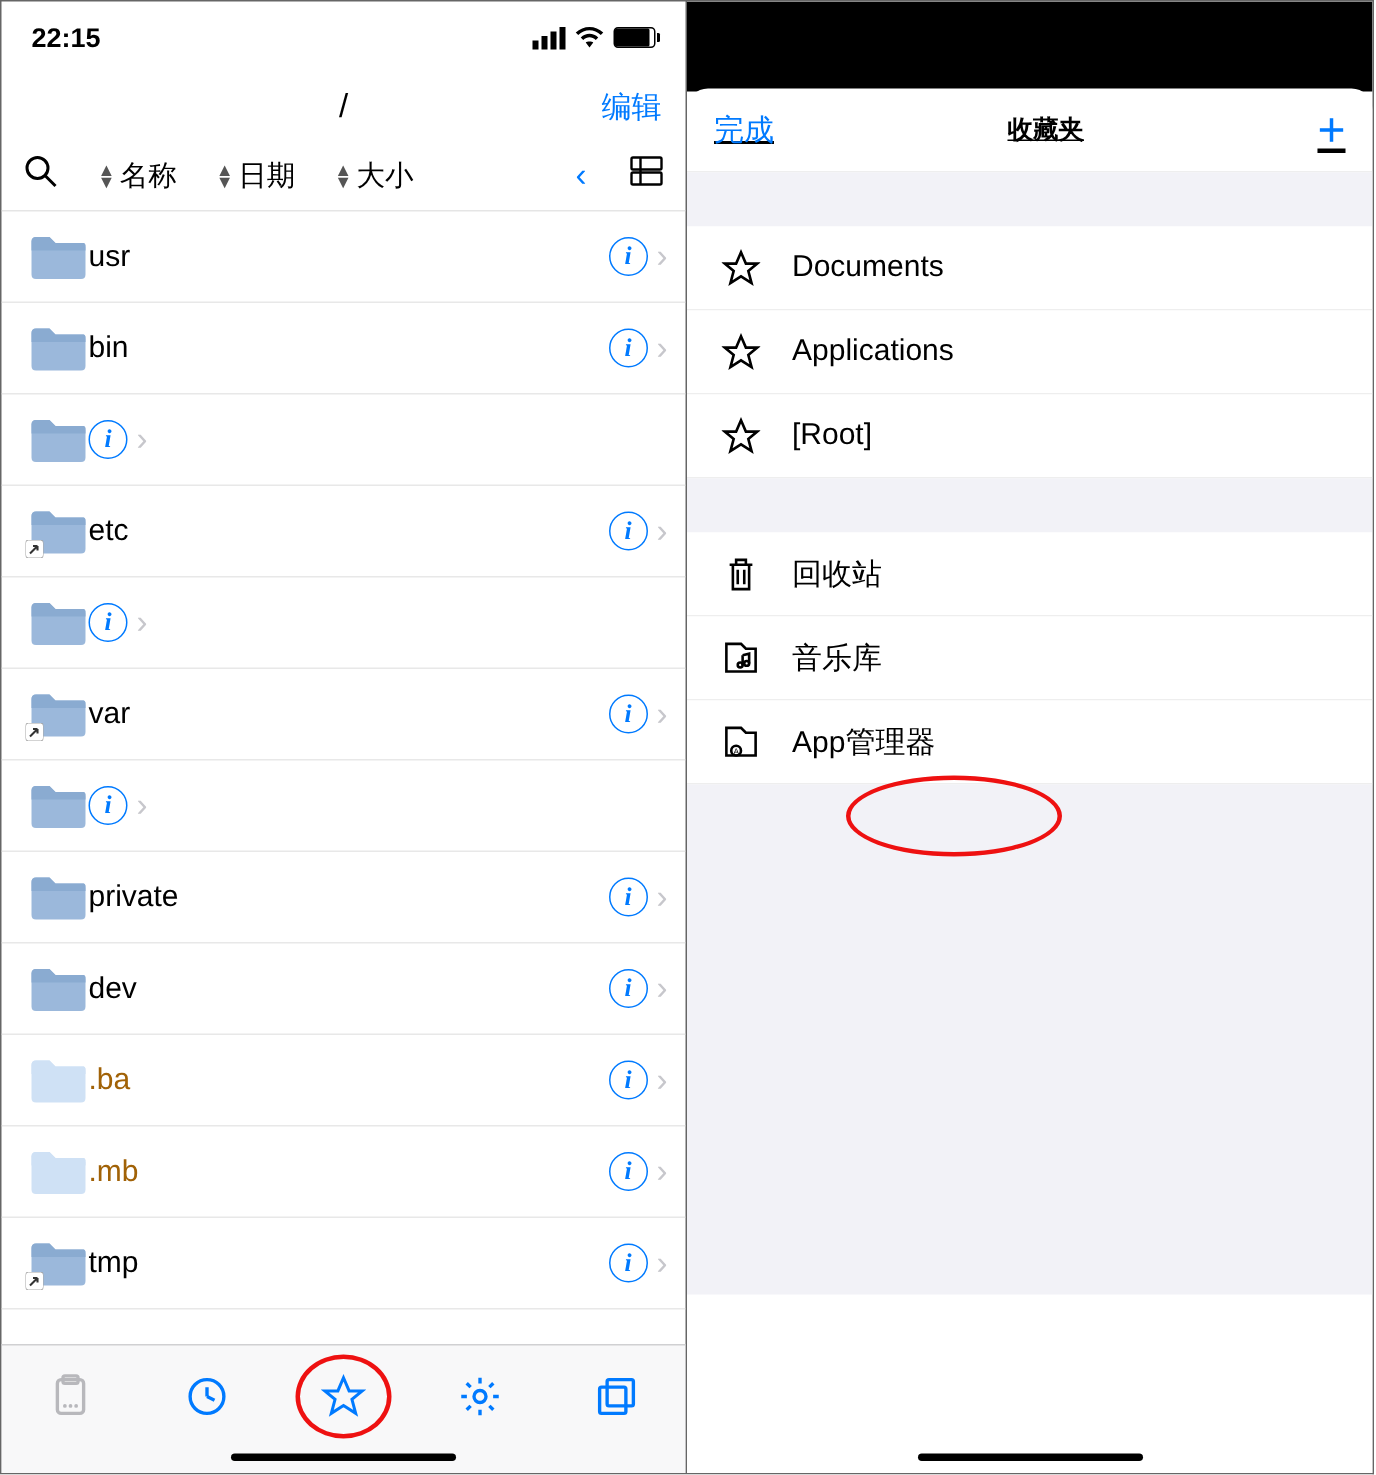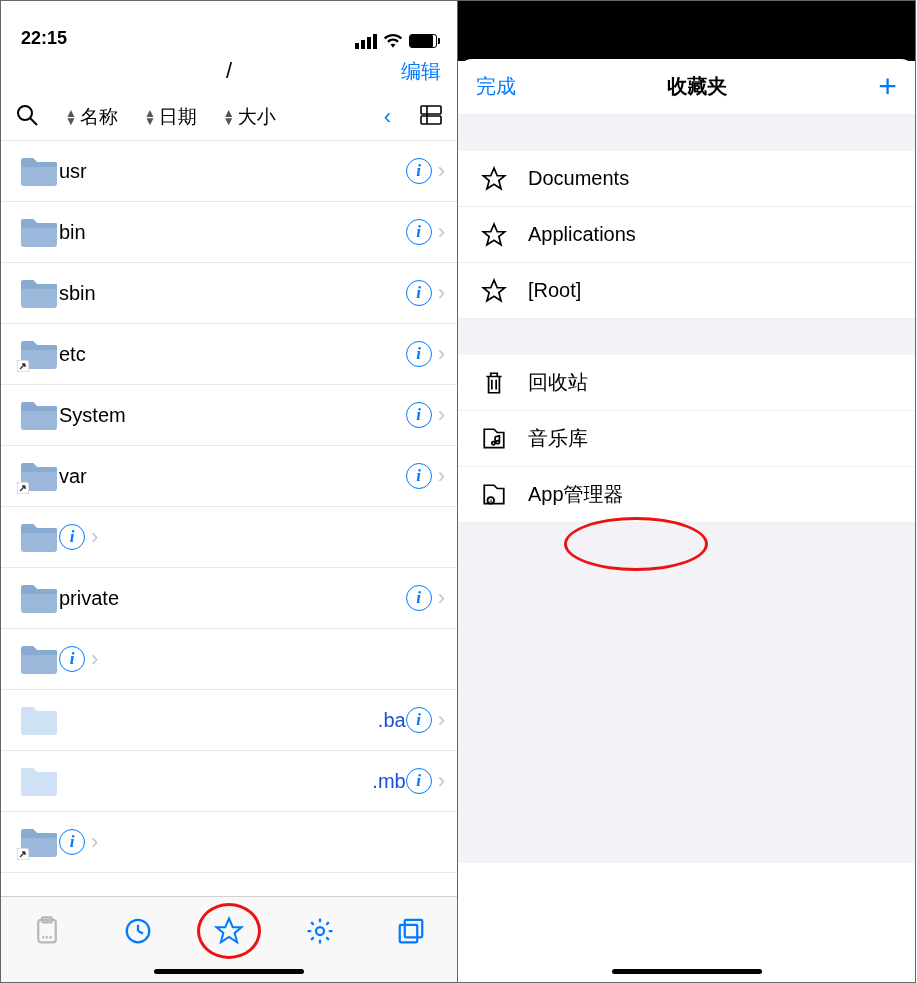--- a/index.html
+++ b/index.html
@@ -1,21 +1,21 @@
 <!DOCTYPE html>
 <html><head>
 <meta charset="utf-8">
 <style>
 * { box-sizing: border-box; margin: 0; padding: 0; font-family: -apple-system, "Helvetica Neue", Arial, sans-serif; }
 body { background: #fff; width: 917px; height: 983px; display: flex; }
 .phone { width: 458px; height: 983px; border: 1px solid #666; background: #fff; position: relative; overflow: hidden; }
 .phone + .phone { border-left: none; }
 
 
-.statusbar { height: 48px; display: flex; align-items: flex-end; padding: 0 20px; font-size: 18px; font-weight: 600; }
+.statusbar { height: 48px; display: flex; align-items: center; padding: 0 20px; font-size: 18px; font-weight: 600; }
 .sb-time { flex: 1; }
 .sb-icons { display: flex; align-items: center; gap: 6px; }
 .sig-dots { display: flex; gap: 2px; align-items: flex-end; }
 .sig-dots span { display:block; width:4px; background:#000; }
 .sig-dots span:nth-child(1){height:6px;} .sig-dots span:nth-child(2){height:9px;}
 .sig-dots span:nth-child(3){height:12px;} .sig-dots span:nth-child(4){height:15px;}
 .battery { width:28px; height:14px; border:1.5px solid #000; border-radius:3px; position:relative; }
 .battery::after { content:""; position:absolute; right:-4px; top:3px; width:2.5px; height:6px; background:#000; border-radius:0 1px 1px 0; }
 .battery i { display:block; height:100%; width:90%; background:#000; border-radius:1px; }
 
@@ -30,37 +30,37 @@
 .sortbar .spacer { flex:1; }
 .sortbar .chev { color:#007aff; font-size:22px; padding-right:2px; }
 .sortbar .gridicon svg { width:24px; height:24px; stroke:#000; }
 
 .filelist { }
 .row { height: 61px; display:flex; align-items:center; padding: 0 12px 0 18px; border-bottom:1px solid #e8e8e8; gap:0; }
 .row .ficon { width:40px; height:32px; position:relative; }
 .row .ficon .folder { width:100%; height:100%; }
 .row .ficon .alias { position:absolute; left:-2px; bottom:-2px; width:12px; height:12px; }
 .row .fname { flex:1; font-size:20px; color:#000; }
-.row.dim .fname { color:#1d4ed8;text-align:right; }
+.row.dim .fname { color:#a16207; }
 .row.dim .ficon .folder path { fill:#cfe1f5; }
 .row .info { width:26px; height:26px; border:1.8px solid #007aff; border-radius:50%; display:flex; align-items:center; justify-content:center; color:#007aff; font-family:Georgia, serif; font-style:italic; font-size:17px; font-weight:600; }
 .row .chev { color:#c7c7cc; font-size:22px; padding-left:6px; }
 
 .bottombar { position:absolute; bottom:0; left:0; right:0; height:86px; background:#f8f8f9; border-top:1px solid #d0d0d2; display:flex; align-items:flex-start; justify-content:space-around; padding-top:14px; }
 .bottombar .tb { width:40px; height:40px; display:flex; align-items:center; justify-content:center; position:relative; }
 .bottombar svg { width:30px; height:30px; }
 .homebar { position:absolute; bottom:8px; left:50%; transform:translateX(-50%); width:150px; height:5px; background:#000; border-radius:3px; }
 .ellipse-fav { position:absolute; width:64px; height:56px; border:3px solid #e11; border-radius:50%; }
 
 
 .rp-top { height:60px; background:#000; }
 .rp-sheet { position:absolute; top:58px; left:0; right:0; bottom:0; background:#fff; border-radius:14px 14px 0 0; overflow:hidden; }
-.rp-nav { height:56px; display:flex; align-items:center; padding:0 18px; border-bottom:1px solid #eee; }
+.rp-nav { height:56px; display:flex; align-items:center; padding:0 18px; border-bottom:1px solid #eee;text-decoration:underline; }
 .rp-nav .done { color:#007aff; font-size:20px; }
-.rp-nav .title { flex:1; text-align:center; font-size:20px; font-weight:600; }
+.rp-nav .title { flex:1; text-align:center; font-size:17px; font-weight:600; }
 .rp-nav .plus { color:#007aff; font-size:32px; font-weight:300; }
 .rp-gap { height:36px; background:#f2f2f7; }
 .rp-row { height:56px; display:flex; align-items:center; padding:0 22px; gap:20px; border-bottom:1px solid #eee; background:#fff;text-align:right; }
 .rp-row .ic { width:28px; height:28px; display:flex; align-items:center; justify-content:center; }
 .rp-row .ic svg { width:26px; height:26px; }
 .rp-row .lbl { font-size:20px; color:#000; }
 .rp-rest { background:#f2f2f7; height:340px; }
 .ellipse-app { position:absolute; width:144px; height:54px; border:3px solid #e11; border-radius:50%; left:106px; top:458px; }
 </style>
 </head>
@@ -147,42 +147,40 @@
           </svg></span>
         <span class="fname">bin</span>
         <span class="info">i</span>
         <span class="chev">›</span>
       </div>
       <div class="row">
         <span class="ficon"><svg class="folder" viewBox="0 0 40 32">
             <path d="M2 6 C2 4 3 3 5 3 L14 3 L18 7 L36 7 C38 7 38 8 38 10 L38 28 C38 30 37 31 35 31 L5 31 C3 31 2 30 2 28 Z" fill="#9bb8db"></path>
             <path d="M2 12 L38 12 L38 10 C38 8 38 7 36 7 L18 7 L14 3 L5 3 C3 3 2 4 2 6 Z" fill="#8aabd1"></path>
           </svg></span>
-        <span class="fname">sbin</span>
         <span class="info">i</span>
         <span class="chev">›</span>
       </div>
       <div class="row">
         <span class="ficon"><svg class="folder" viewBox="0 0 40 32">
             <path d="M2 6 C2 4 3 3 5 3 L14 3 L18 7 L36 7 C38 7 38 8 38 10 L38 28 C38 30 37 31 35 31 L5 31 C3 31 2 30 2 28 Z" fill="#9bb8db"></path>
             <path d="M2 12 L38 12 L38 10 C38 8 38 7 36 7 L18 7 L14 3 L5 3 C3 3 2 4 2 6 Z" fill="#8aabd1"></path>
           </svg><svg class="alias" viewBox="0 0 12 12">
             <rect width="12" height="12" rx="2" fill="#fff" stroke="#888" stroke-width="0.5"></rect>
             <path d="M3 9 L8 4 M8 4 L5 4 M8 4 L8 7" stroke="#333" stroke-width="1.4" fill="none"></path>
           </svg></span>
         <span class="fname">etc</span>
         <span class="info">i</span>
         <span class="chev">›</span>
       </div>
       <div class="row">
         <span class="ficon"><svg class="folder" viewBox="0 0 40 32">
             <path d="M2 6 C2 4 3 3 5 3 L14 3 L18 7 L36 7 C38 7 38 8 38 10 L38 28 C38 30 37 31 35 31 L5 31 C3 31 2 30 2 28 Z" fill="#9bb8db"></path>
             <path d="M2 12 L38 12 L38 10 C38 8 38 7 36 7 L18 7 L14 3 L5 3 C3 3 2 4 2 6 Z" fill="#8aabd1"></path>
           </svg></span>
-        <span class="fname">System</span>
         <span class="info">i</span>
         <span class="chev">›</span>
       </div>
       <div class="row">
         <span class="ficon"><svg class="folder" viewBox="0 0 40 32">
             <path d="M2 6 C2 4 3 3 5 3 L14 3 L18 7 L36 7 C38 7 38 8 38 10 L38 28 C38 30 37 31 35 31 L5 31 C3 31 2 30 2 28 Z" fill="#9bb8db"></path>
             <path d="M2 12 L38 12 L38 10 C38 8 38 7 36 7 L18 7 L14 3 L5 3 C3 3 2 4 2 6 Z" fill="#8aabd1"></path>
           </svg><svg class="alias" viewBox="0 0 12 12">
             <rect width="12" height="12" rx="2" fill="#fff" stroke="#888" stroke-width="0.5"></rect>
             <path d="M3 9 L8 4 M8 4 L5 4 M8 4 L8 7" stroke="#333" stroke-width="1.4" fill="none"></path>
@@ -206,20 +204,21 @@
           </svg></span>
         <span class="fname">private</span>
         <span class="info">i</span>
         <span class="chev">›</span>
       </div>
       <div class="row">
         <span class="ficon"><svg class="folder" viewBox="0 0 40 32">
             <path d="M2 6 C2 4 3 3 5 3 L14 3 L18 7 L36 7 C38 7 38 8 38 10 L38 28 C38 30 37 31 35 31 L5 31 C3 31 2 30 2 28 Z" fill="#9bb8db"></path>
             <path d="M2 12 L38 12 L38 10 C38 8 38 7 36 7 L18 7 L14 3 L5 3 C3 3 2 4 2 6 Z" fill="#8aabd1"></path>
           </svg></span>
+        <span class="fname">dev</span>
         <span class="info">i</span>
         <span class="chev">›</span>
       </div>
       <div class="row dim">
         <span class="ficon"><svg class="folder" viewBox="0 0 40 32">
             <path d="M2 6 C2 4 3 3 5 3 L14 3 L18 7 L36 7 C38 7 38 8 38 10 L38 28 C38 30 37 31 35 31 L5 31 C3 31 2 30 2 28 Z" fill="#9bb8db"></path>
             <path d="M2 12 L38 12 L38 10 C38 8 38 7 36 7 L18 7 L14 3 L5 3 C3 3 2 4 2 6 Z" fill="#8aabd1"></path>
           </svg></span>
         <span class="fname">.ba</span>
         <span class="info">i</span>
@@ -235,20 +234,21 @@
         <span class="chev">›</span>
       </div>
       <div class="row">
         <span class="ficon"><svg class="folder" viewBox="0 0 40 32">
             <path d="M2 6 C2 4 3 3 5 3 L14 3 L18 7 L36 7 C38 7 38 8 38 10 L38 28 C38 30 37 31 35 31 L5 31 C3 31 2 30 2 28 Z" fill="#9bb8db"></path>
             <path d="M2 12 L38 12 L38 10 C38 8 38 7 36 7 L18 7 L14 3 L5 3 C3 3 2 4 2 6 Z" fill="#8aabd1"></path>
           </svg><svg class="alias" viewBox="0 0 12 12">
             <rect width="12" height="12" rx="2" fill="#fff" stroke="#888" stroke-width="0.5"></rect>
             <path d="M3 9 L8 4 M8 4 L5 4 M8 4 L8 7" stroke="#333" stroke-width="1.4" fill="none"></path>
           </svg></span>
+        <span class="fname">tmp</span>
         <span class="info">i</span>
         <span class="chev">›</span>
       </div>
     </div>
 
   <div class="bottombar">
     <span class="tb">
         <svg viewBox="0 0 24 24">
           <rect x="5" y="3" width="14" height="18" rx="2" fill="none" stroke="#b8b8bc" stroke-width="1.8"></rect>
           <rect x="8" y="1" width="8" height="4" rx="1" fill="none" stroke="#b8b8bc" stroke-width="1.8"></rect>

